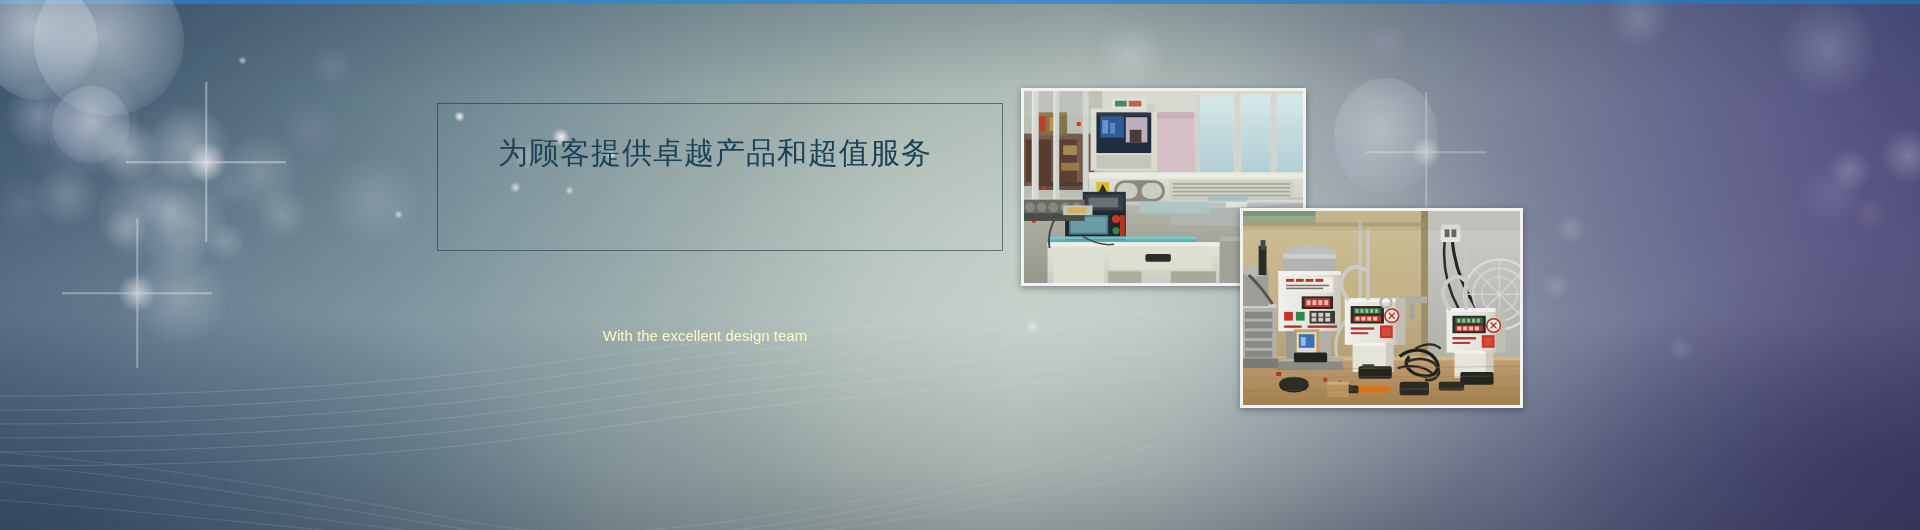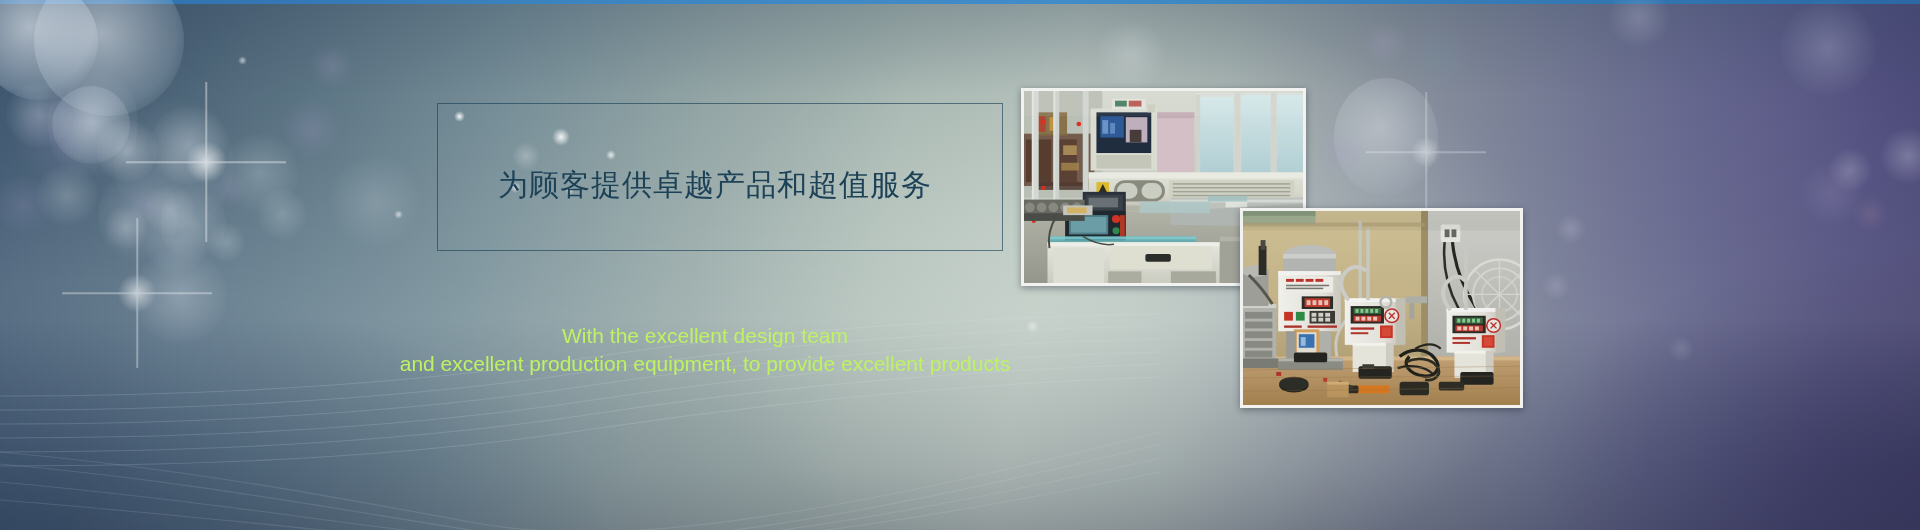--- a/index.html
+++ b/index.html
@@ -92,36 +92,36 @@
 
   
   .frame {
     position:absolute;
     left:437px; top:103px; width:566px; height:148px;
     border:1px solid rgba(23,62,84,.62);
   }
   .headline-cn {
     position:absolute; left:498px; top:133px;
     font-size:30px; font-weight:400; letter-spacing:1px;
-    color:#1d4257; white-space:nowrap;margin-top:32px;
+    color:#1d4257; white-space:nowrap;
   }
   .headline-en {
     position:absolute; left:478px; top:191px;
     font-family:"Liberation Serif", serif;
     font-size:22px; letter-spacing:.6px;
     color:#1c4159; white-space:nowrap;
   }
   .slogan-cn {
     position:absolute; left:470px; top:272px;
     font-size:24px; color:#1d4257; letter-spacing:22px; white-space:nowrap;
   }
   .blurb {
     position:absolute; left:355px; top:322px; width:700px;
-    text-align:center; color:#bef264;
-    font-size:21px; line-height:28px;
+    text-align:center; color:#fef9c3;
+    font-size:15px; line-height:28px;
   }
   .blurb div { white-space:nowrap; }
 
   
   .photo {
     position:absolute; overflow:hidden;
     border:3px solid #f2f3f1;
     box-shadow:0 2px 7px rgba(20,30,45,.42);
     background:#8a8a80;
   }
@@ -227,21 +227,20 @@
   </svg>
 
   <div class="frame"></div>
 
   <div class="headline-cn">为顾客提供卓越产品和超值服务</div>
 
 
 
   <div class="blurb">
     <div>With the excellent design team</div>
-    <div>and excellent production equipment, to provide excellent products</div>
   </div>
 
   <div class="photo" id="photo-machine">
     <svg viewBox="0 0 285 198" preserveAspectRatio="none">
       <defs>
         <linearGradient id="wallG" x1="0" y1="0" x2="0" y2="1">
           <stop offset="0" stop-color="#e2e3d9"></stop>
             <stop offset="1" stop-color="#cfd2c6"></stop>
         </linearGradient>
         <linearGradient id="winG" x1="0" y1="0" x2="0" y2="1">

